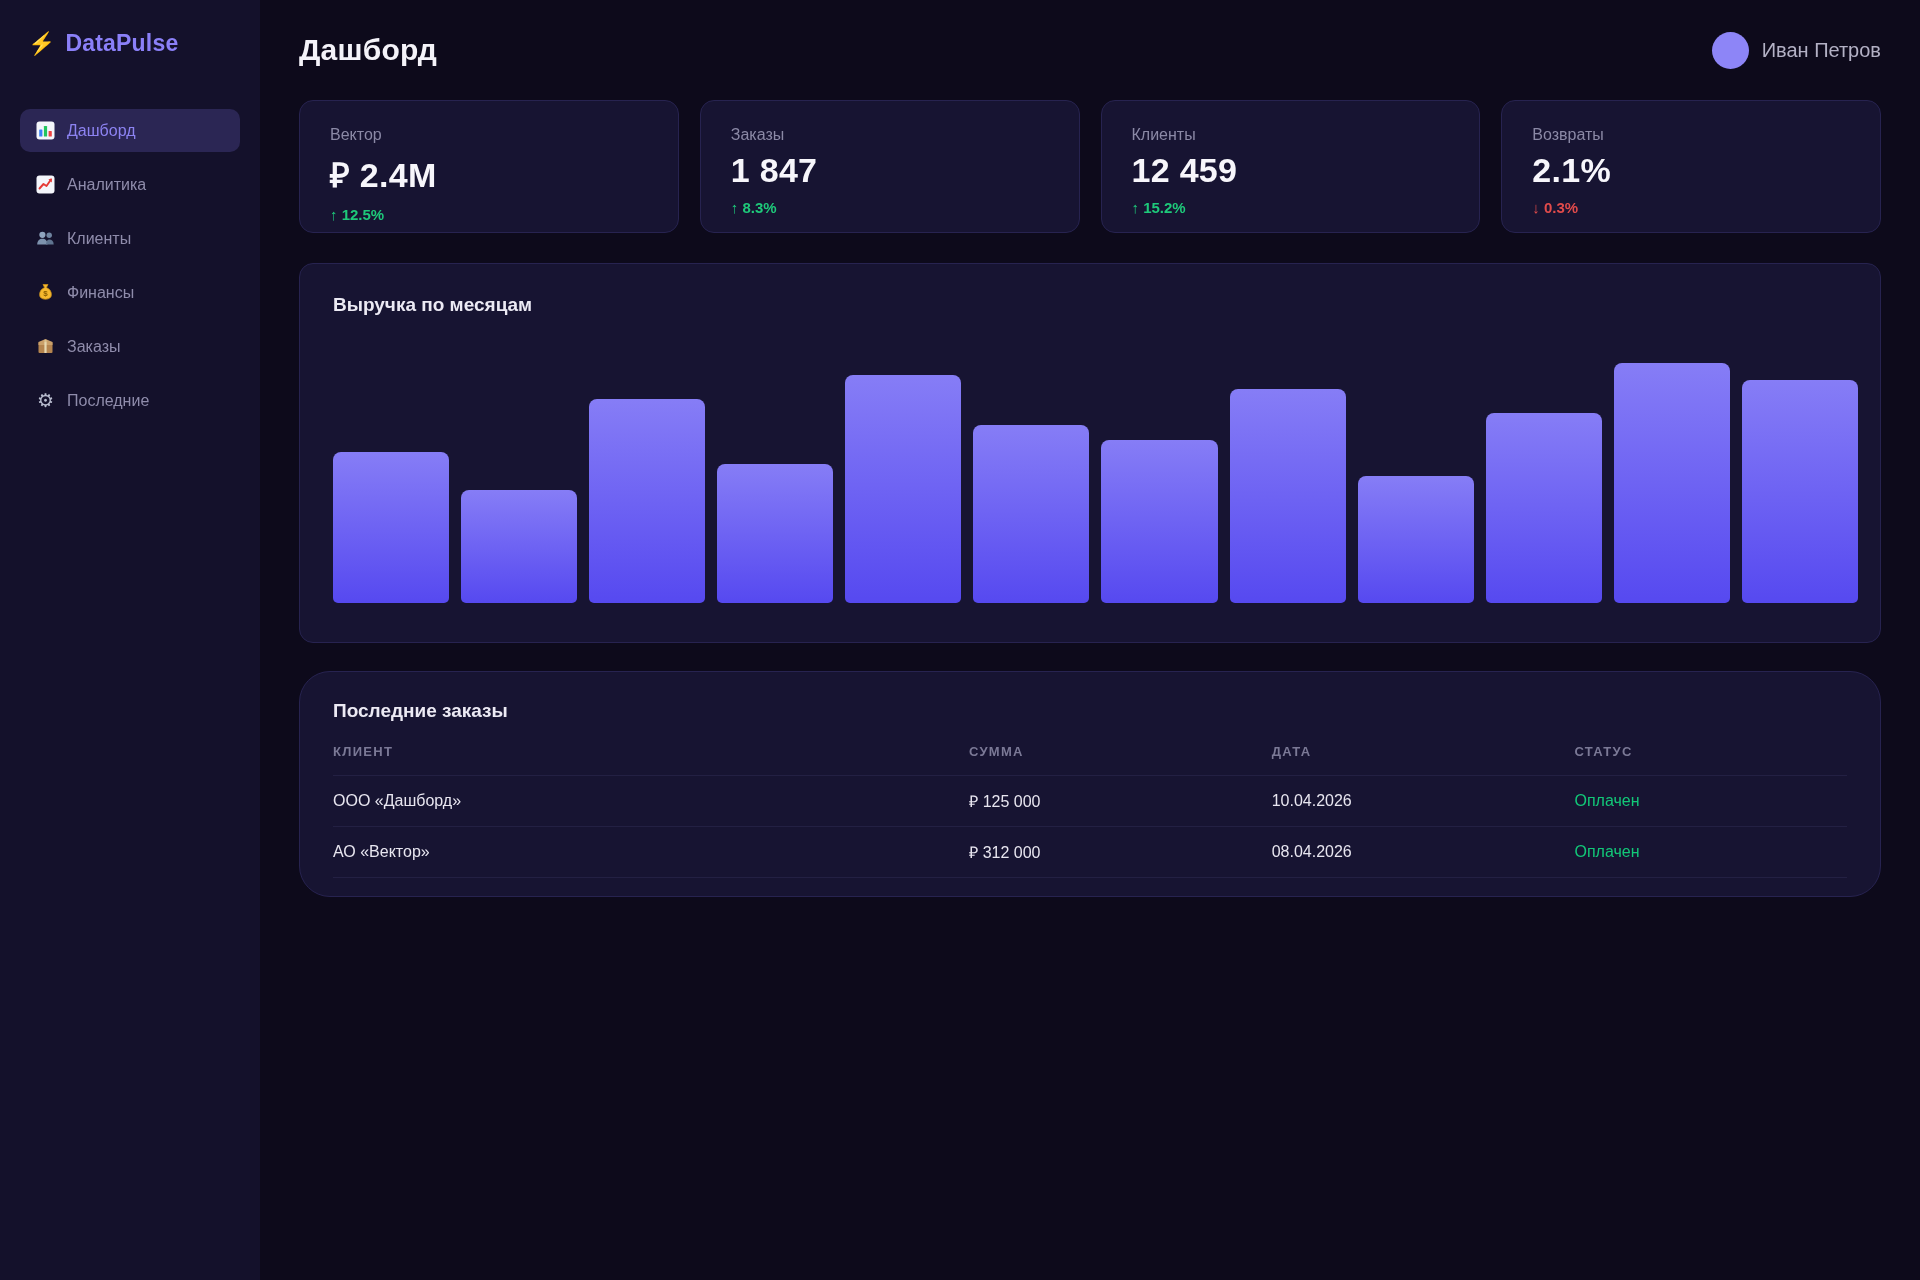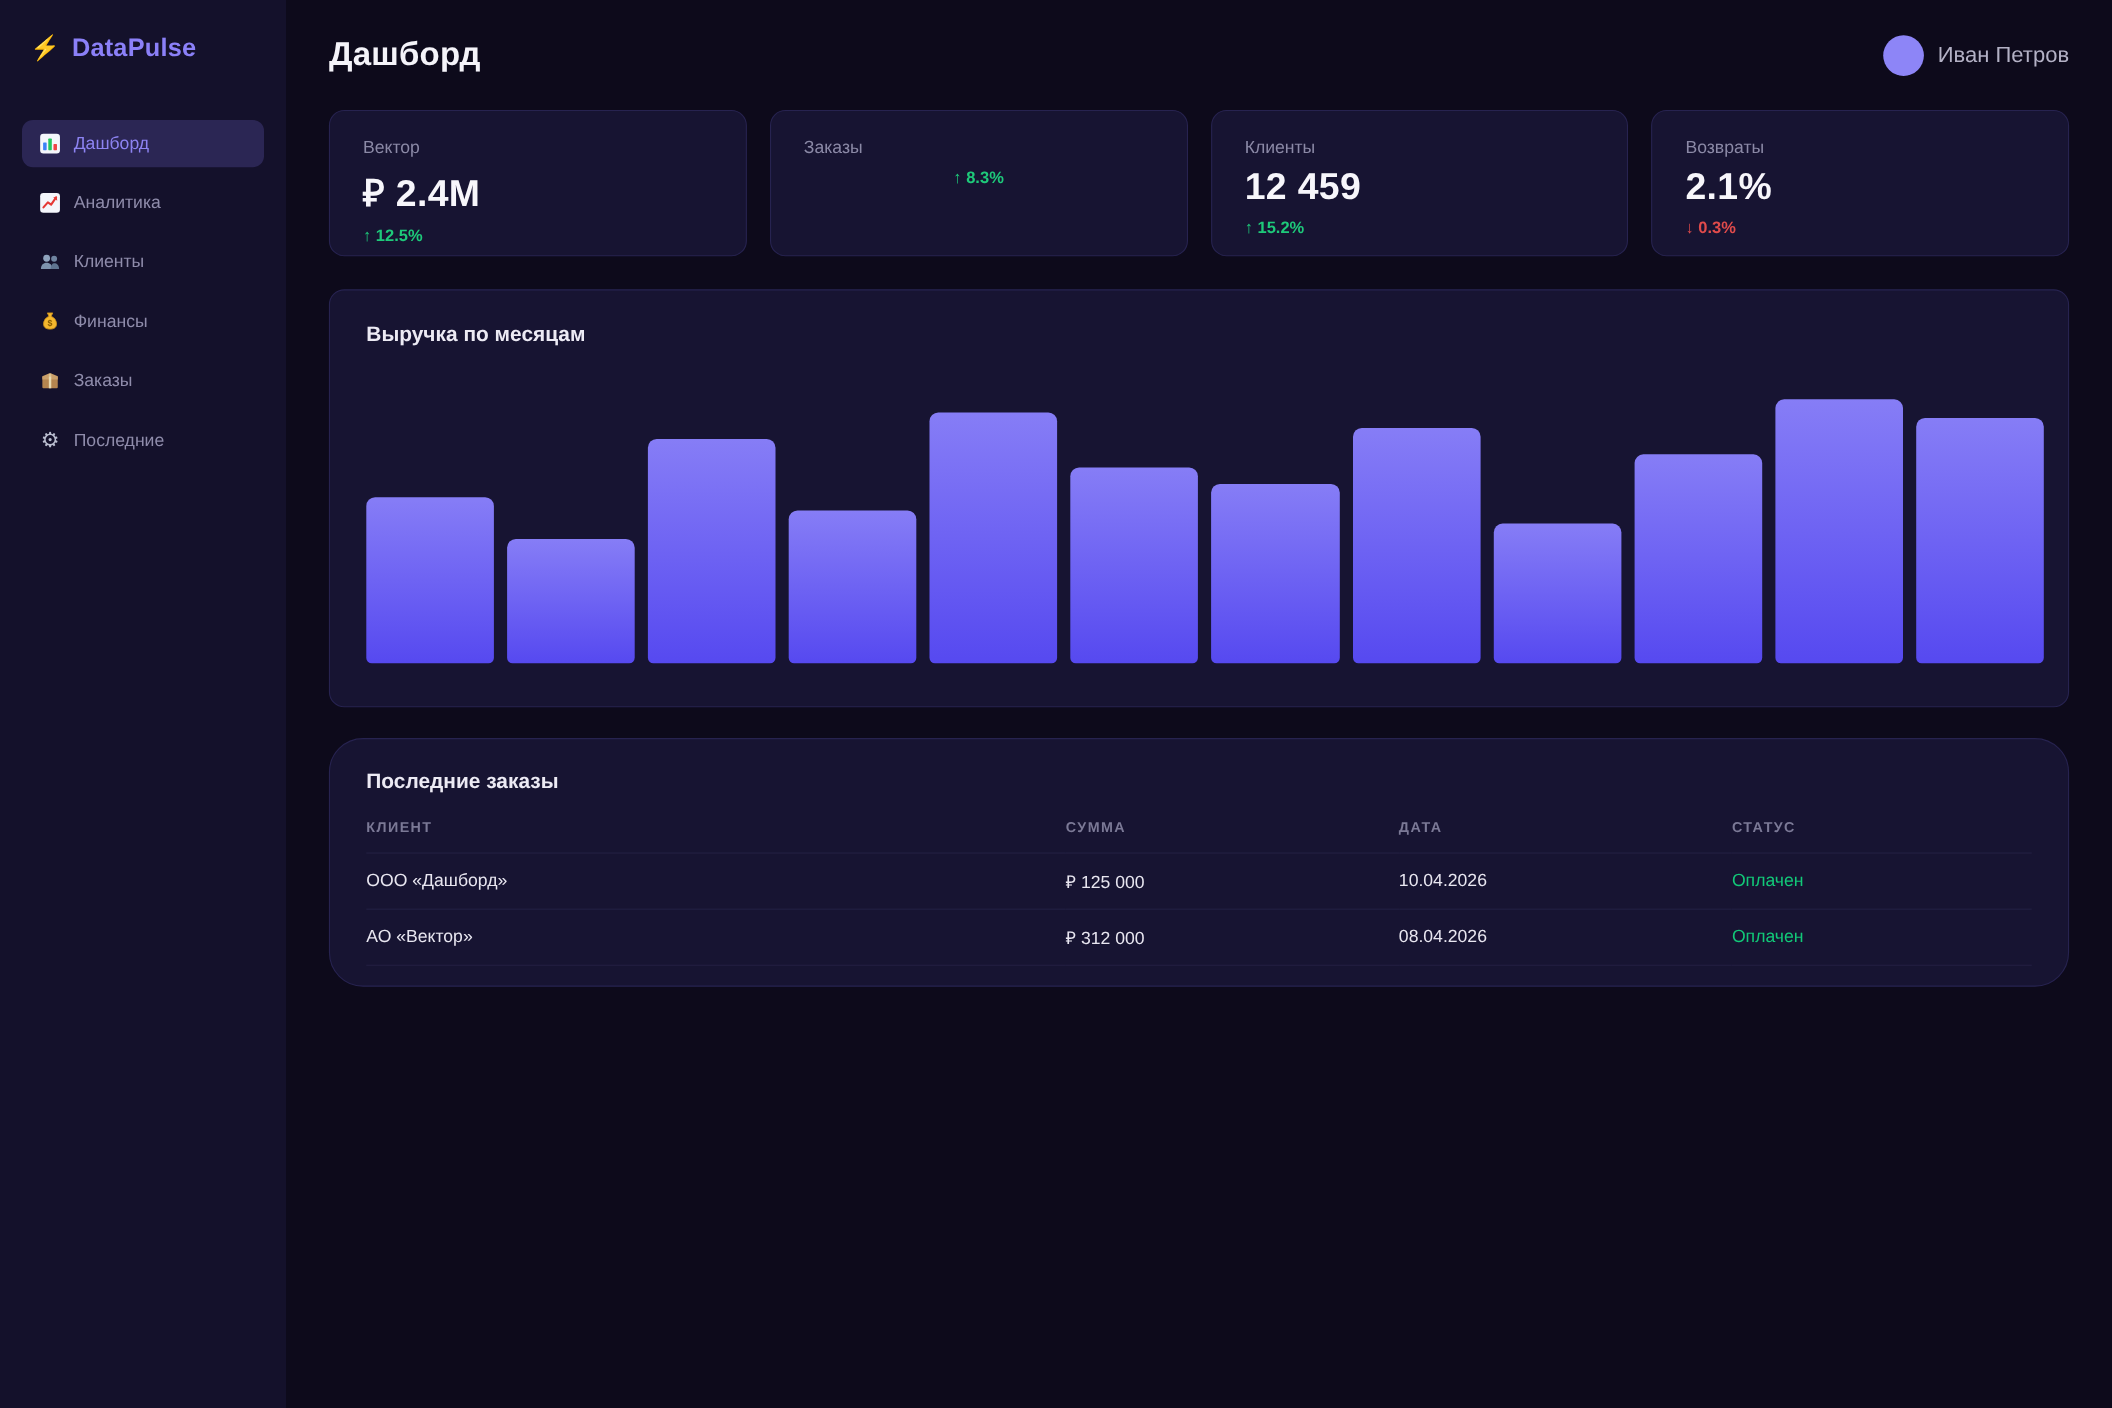--- a/index.html
+++ b/index.html
@@ -151,21 +151,22 @@
   </div>
 
   <div class="stats">
     <div class="card stat-card">
       <div class="stat-label">Вектор</div>
       <div class="stat-value">₽ 2.4M</div>
       <div class="stat-trend" style="color: rgb(30, 201, 122);">↑ 12.5%</div>
     </div>
     <div class="card stat-card">
       <div class="stat-label">Заказы</div>
-      <div class="stat-trend" style="color: rgb(30, 201, 122); text-align: center;">↑ 8.3%</div>
+      <div class="stat-value">1 847</div>
+      <div class="stat-trend" style="color: rgb(30, 201, 122);">↑ 8.3%</div>
     </div>
     <div class="card stat-card">
       <div class="stat-label">Клиенты</div>
       <div class="stat-value">12 459</div>
       <div class="stat-trend" style="color: rgb(30, 201, 122);">↑ 15.2%</div>
     </div>
     <div class="card stat-card">
       <div class="stat-label">Возвраты</div>
       <div class="stat-value">2.1%</div>
       <div class="stat-trend" style="color: rgb(225, 75, 75);">↓ 0.3%</div>

